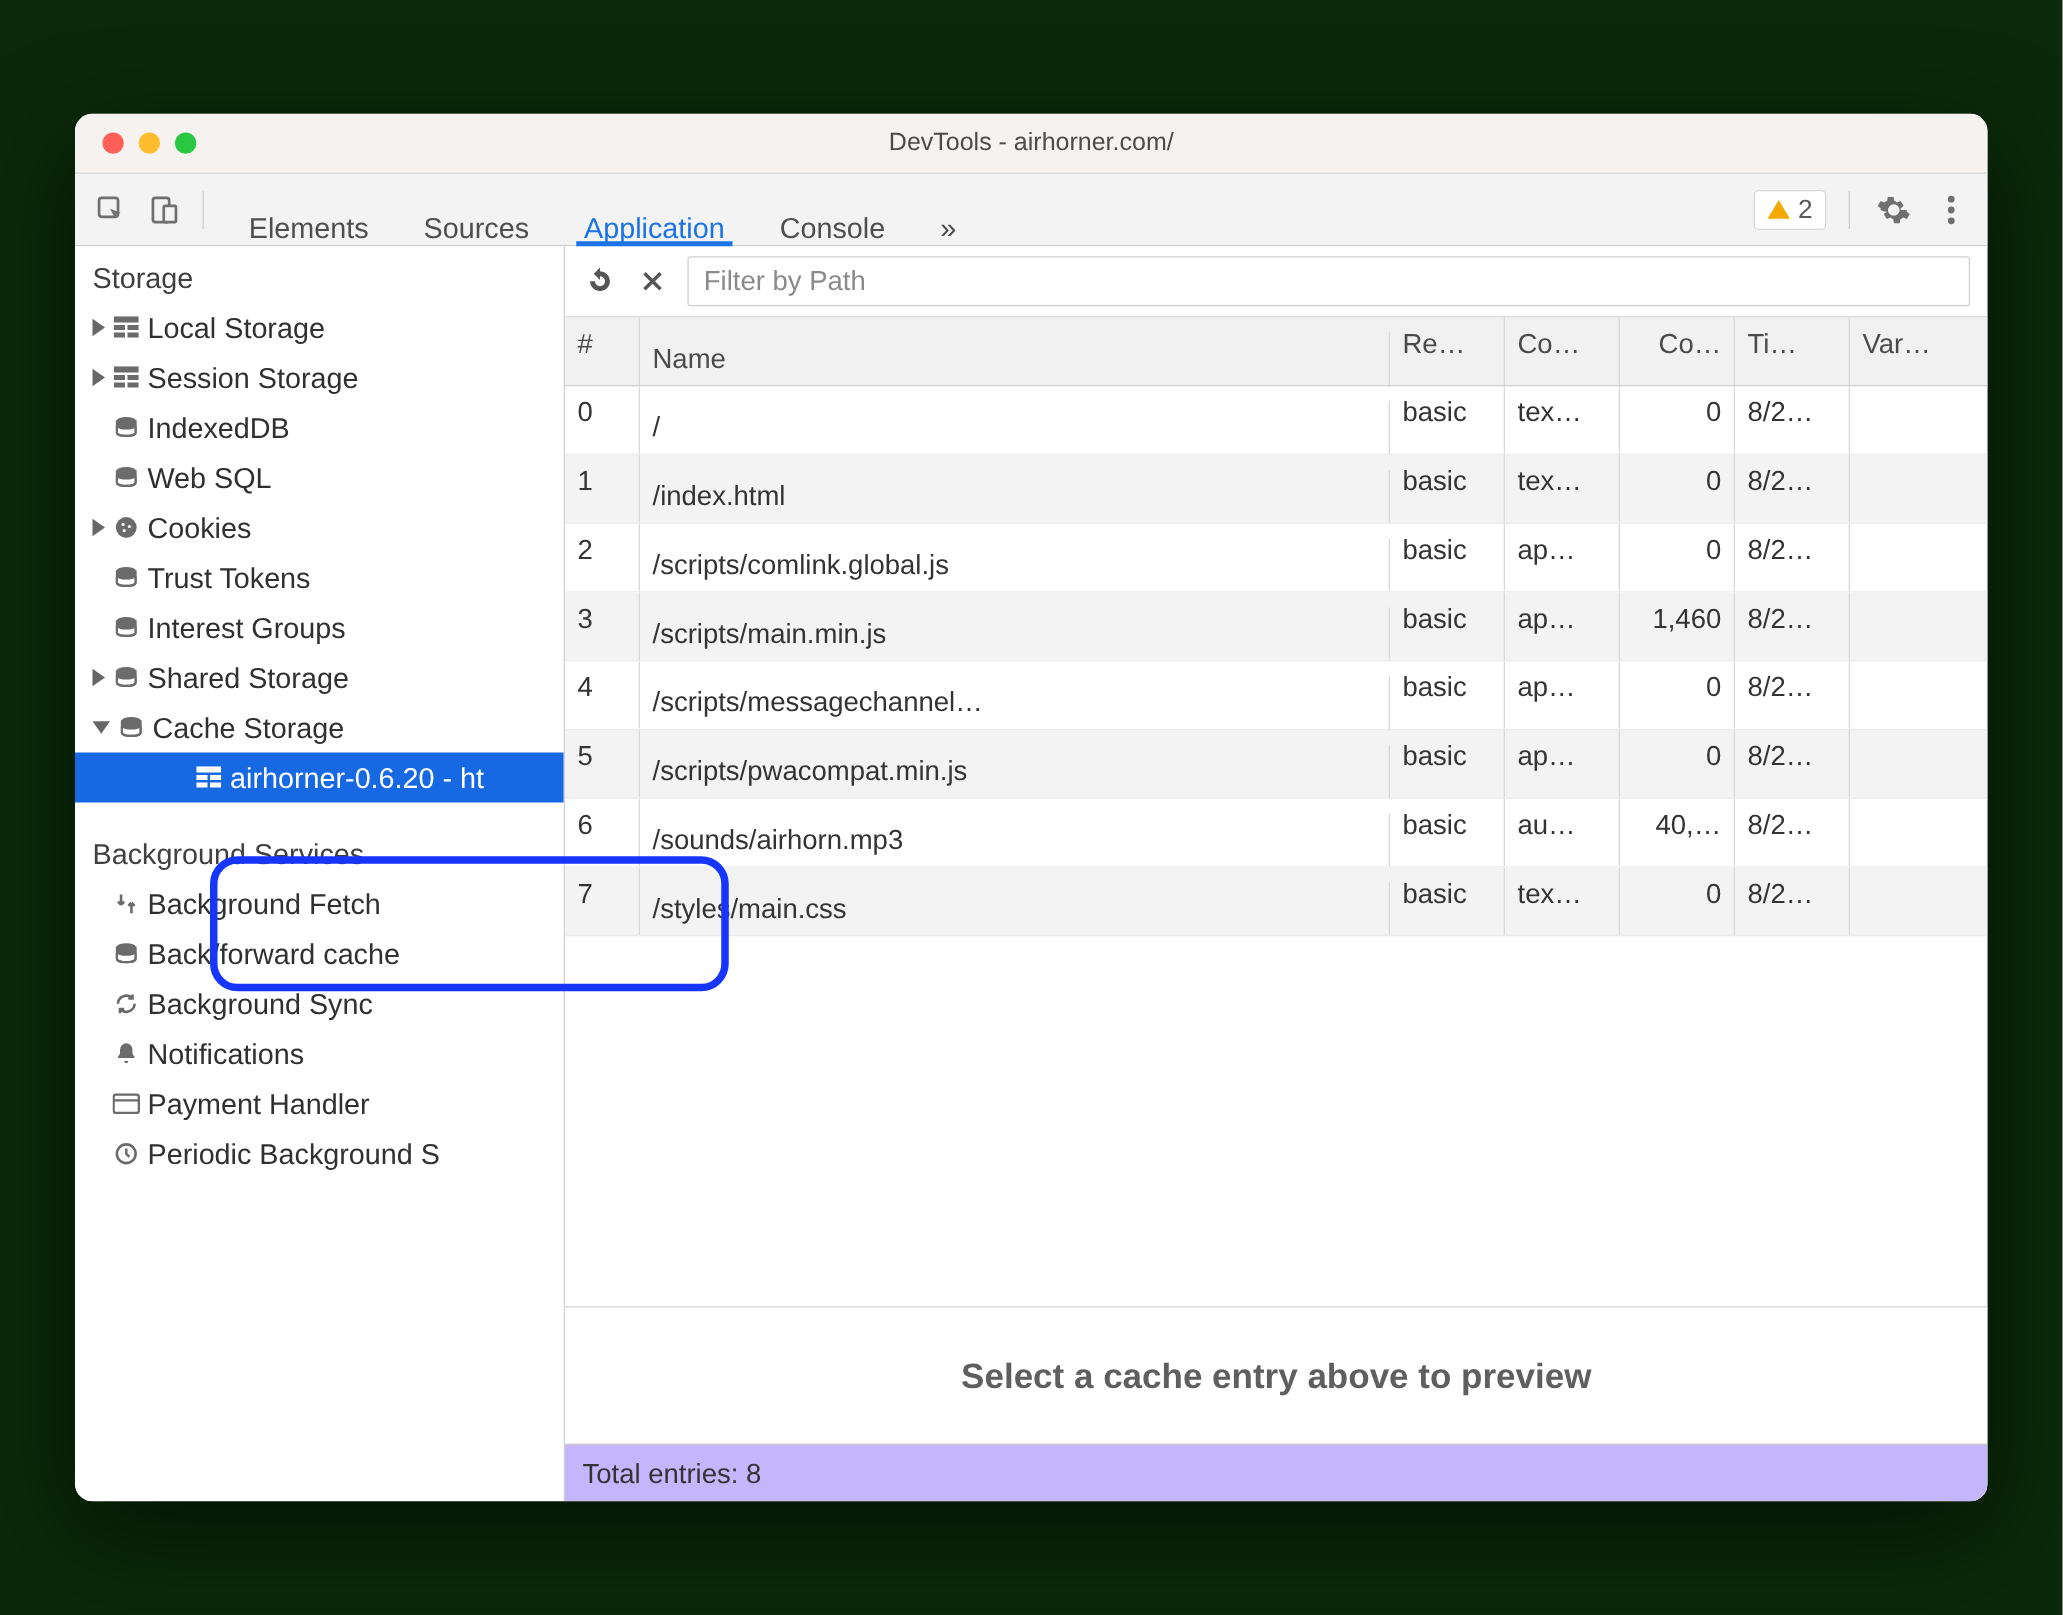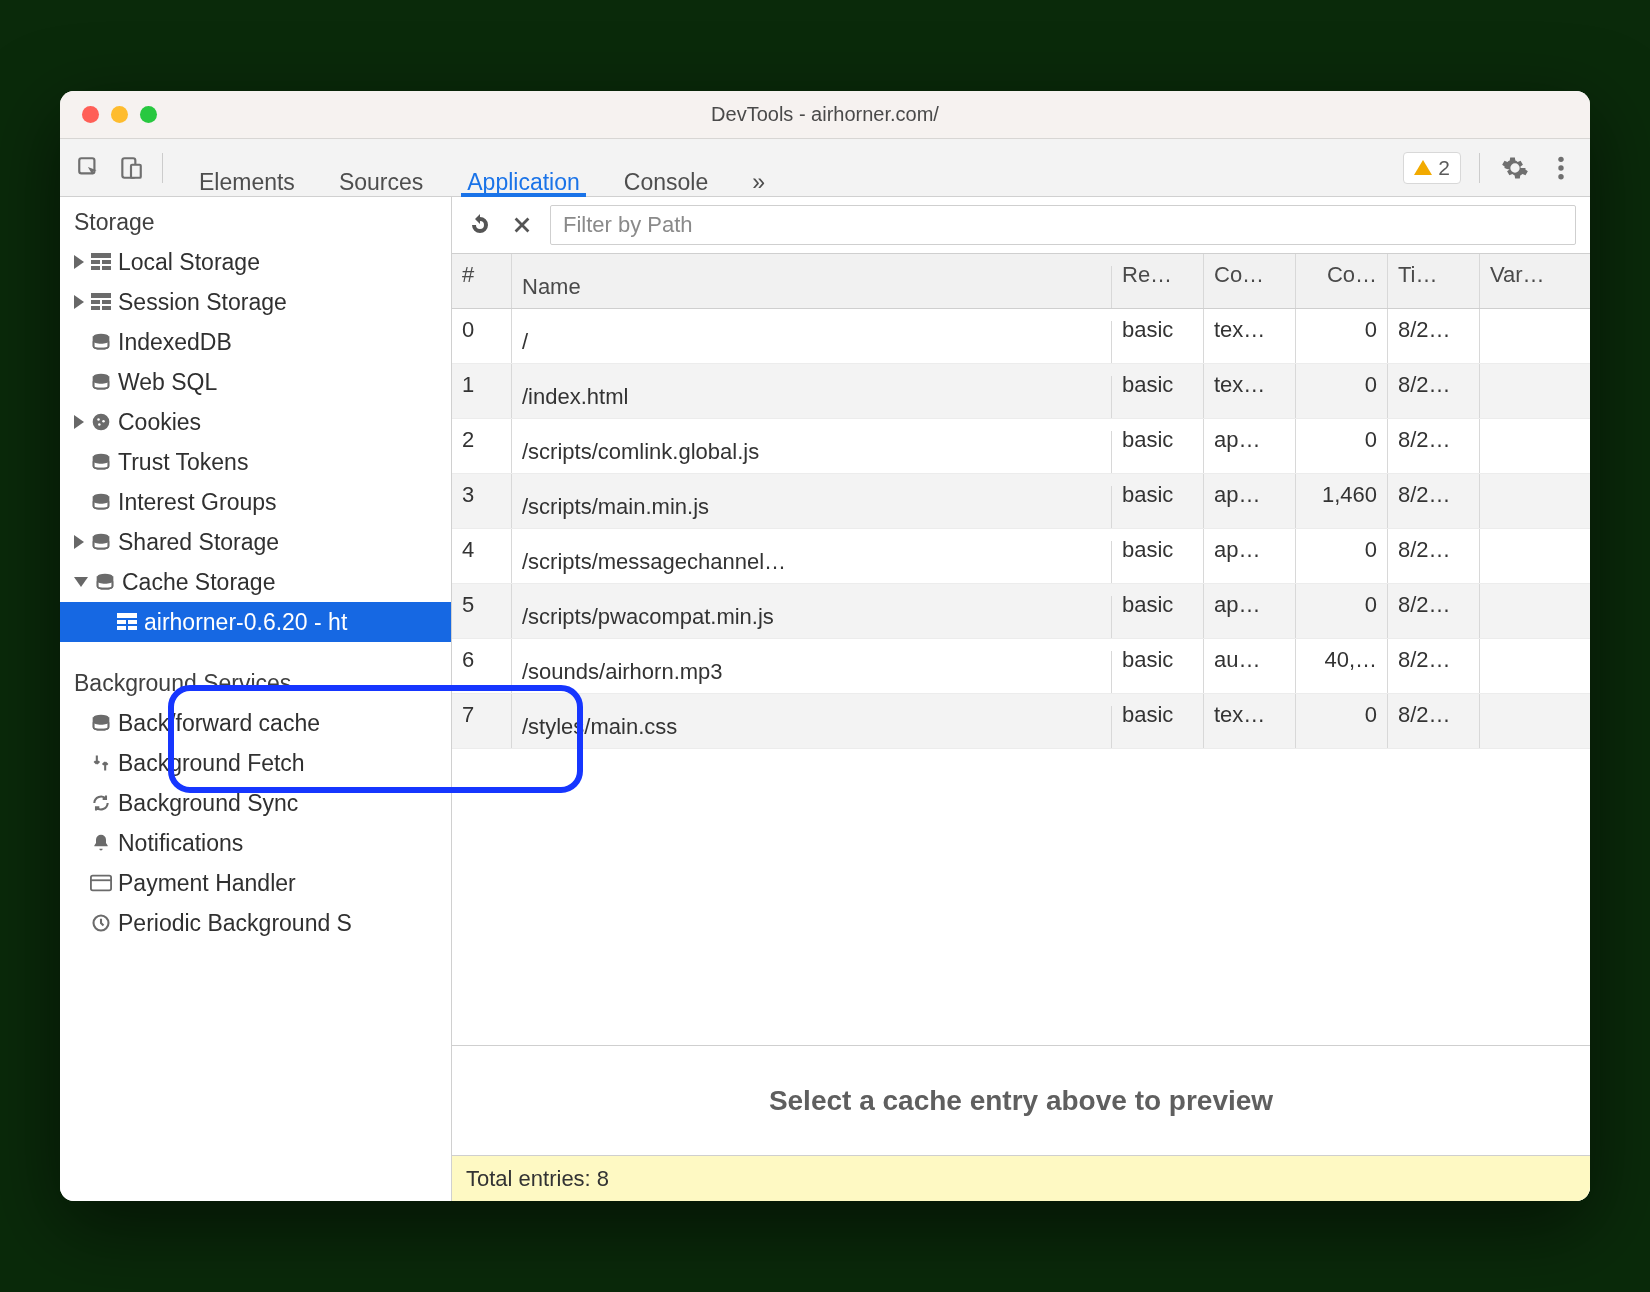--- a/index.html
+++ b/index.html
@@ -53,21 +53,21 @@
 .tab.active { color: #1a73e8; }
 .tab.active::after { content:""; position:absolute; bottom:-1px; left:16px; right:16px; height:4px; background:#1a73e8; }
 .toolbar-right { margin-left: auto; display: flex; align-items: center; gap: 12px; }
 .warn-badge { display:flex; align-items:center; gap:6px; border:1px solid #d8d8d8; border-radius:4px; padding:3px 10px; font-size:21px; color:#5a5a5a; background:#fff; }
 .warn-tri { width:0; height:0; border-left:9px solid transparent; border-right:9px solid transparent; border-bottom:15px solid #f2aa00; position:relative; }
 .content { flex:1; display:flex; overflow:hidden; }
 .sidebar { width: 392px; border-right:1px solid #d0d0d0; overflow-y:auto; font-size:23px; color:#303030; padding-top:6px; background:#fff; }
 .group-title { padding: 6px 14px; font-size:23px; color:#404040; }
 .tree-item { display:flex; align-items:center; height:40px; padding-left:14px; gap:6px; white-space:nowrap; overflow:hidden; cursor:pointer; }
 .tree-item.indent1 { }
-.tree-item.indent2 { padding-left: 56px; }
+.tree-item.indent2 { padding-left: 96px; }
 .tri { width:0; height:0; display:inline-block; }
 .tri.right { border-top:7px solid transparent; border-bottom:7px solid transparent; border-left:10px solid #676767; }
 .tri.down { border-left:7px solid transparent; border-right:7px solid transparent; border-top:10px solid #676767; }
 .tri.spacer { width:10px; height:10px; }
 .item-icon { width:22px; height:22px; display:flex; align-items:center; justify-content:center; color:#6b6b6b; flex-shrink:0; }
 .tree-item.selected { background:#1668e3; color:#fff; }
 .tree-item.selected .item-icon { color:#fff; }
 .highlight-box { position:absolute; border:6px solid #1636ff; border-radius:22px; pointer-events:none; left:108px; top:594px; width:415px; height:108px; z-index:5; }
 .main { flex:1; display:flex; flex-direction:column; background:#fff; }
 .main-toolbar { display:flex; align-items:center; gap:14px; padding:8px 14px; border-bottom:1px solid #cfcfcf; }
@@ -82,21 +82,21 @@
 .col-idx { width:60px; text-align:left; }
 .col-name { flex:1; min-width:0;margin-top:12px; }
 .col-re { width:92px; }
 .col-co1 { width:92px; }
 .col-co2 { width:92px; text-align: right; }
 .col-ti { width:92px; }
 .col-var { width:110px; border-right:none; }
 .trow { border-bottom:1px solid #ececec; }
 .trow.odd { background:#f3f3f3; }
 .preview { height:110px; display:flex; align-items:center; justify-content:center; font-size:28px; font-weight:600; color:#5f5f5f; border-top:1px solid #cfcfcf; background:#fff; }
-.footer { height:46px; border-top:1px solid #cfcfcf; display:flex; align-items:center; padding:0 14px; font-size:22px; color:#333; background:#fef9c3; }
+.footer { height:46px; border-top:1px solid #cfcfcf; display:flex; align-items:center; padding:0 14px; font-size:22px; color:#333; background:#c4b5fd; }
 svg { display:block; }
 </style>
 </head>
 <body>
 
 <div class="window">
 
   <div class="titlebar">
     <div class="traffic">
       <div class="dot red"></div>
@@ -275,37 +275,37 @@
             </svg>
         </span>
         <span>airhorner-0.6.20 - ht</span>
       </div>
       <div style="height:22px"></div>
       <div class="group-title">Background Services</div>
       <div id="bg-items">
           <div class="tree-item indent1">
             <span class="tri spacer"></span>
             <span class="item-icon">
-              <svg width="20" height="20" viewBox="0 0 24 24" fill="currentColor">
-                <ellipse cx="12" cy="5" rx="9" ry="3"></ellipse>
-                <path d="M3 5v6c0 1.7 4 3 9 3s9-1.3 9-3V5"></path>
-                <path d="M3 11v6c0 1.7 4 3 9 3s9-1.3 9-3v-6" fill="none" stroke="currentColor" stroke-width="2"></path>
-                <path d="M3 5v12c0 1.7 4 3 9 3s9-1.3 9-3V5" fill="none" stroke="currentColor" stroke-width="2"></path>
-              </svg>
-            </span>
-            <span>Back/forward cache</span>
-          </div>
-          <div class="tree-item indent1">
-            <span class="tri spacer"></span>
-            <span class="item-icon">
               <svg width="20" height="20" viewBox="0 0 24 24" fill="none" stroke="currentColor" stroke-width="2.5">
                 <path d="M7 3v10M7 13l-3-3M7 13l3-3M17 21V11M17 11l-3 3M17 11l3 3"></path>
               </svg>
             </span>
             <span>Background Fetch</span>
+          </div>
+          <div class="tree-item indent1">
+            <span class="tri spacer"></span>
+            <span class="item-icon">
+              <svg width="20" height="20" viewBox="0 0 24 24" fill="currentColor">
+                <ellipse cx="12" cy="5" rx="9" ry="3"></ellipse>
+                <path d="M3 5v6c0 1.7 4 3 9 3s9-1.3 9-3V5"></path>
+                <path d="M3 11v6c0 1.7 4 3 9 3s9-1.3 9-3v-6" fill="none" stroke="currentColor" stroke-width="2"></path>
+                <path d="M3 5v12c0 1.7 4 3 9 3s9-1.3 9-3V5" fill="none" stroke="currentColor" stroke-width="2"></path>
+              </svg>
+            </span>
+            <span>Back/forward cache</span>
           </div>
           <div class="tree-item indent1">
             <span class="tri spacer"></span>
             <span class="item-icon">
               <svg width="20" height="20" viewBox="0 0 24 24" fill="none" stroke="currentColor" stroke-width="2.5">
                 <path d="M4 12a8 8 0 0114-5M20 12a8 8 0 01-14 5M18 3v4h-4M6 21v-4h4"></path>
               </svg>
             </span>
             <span>Background Sync</span>
           </div>

